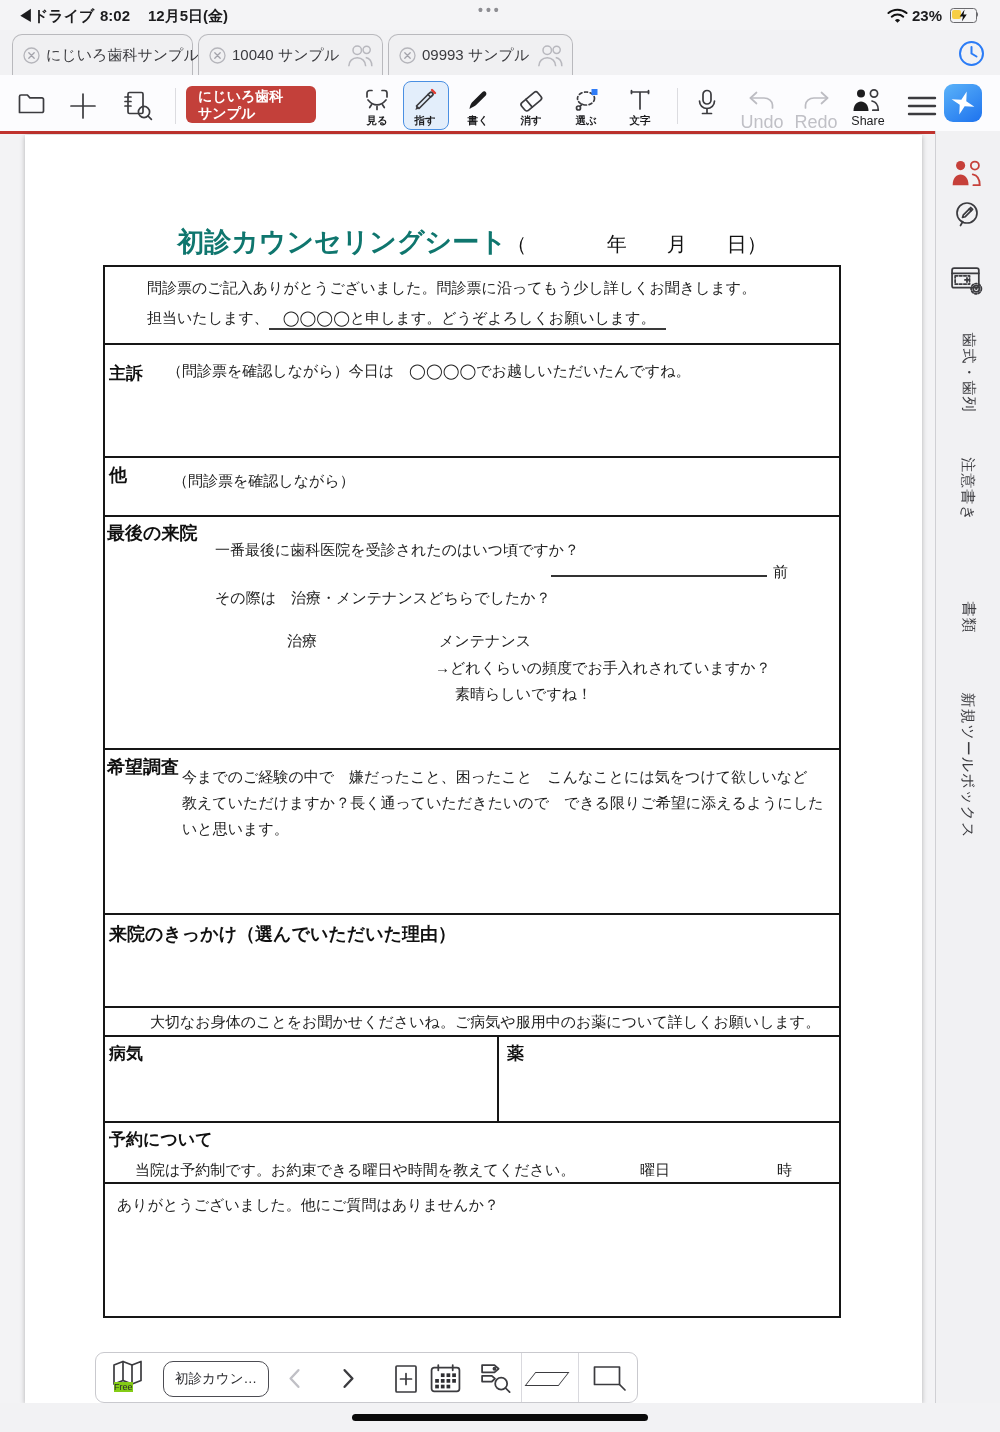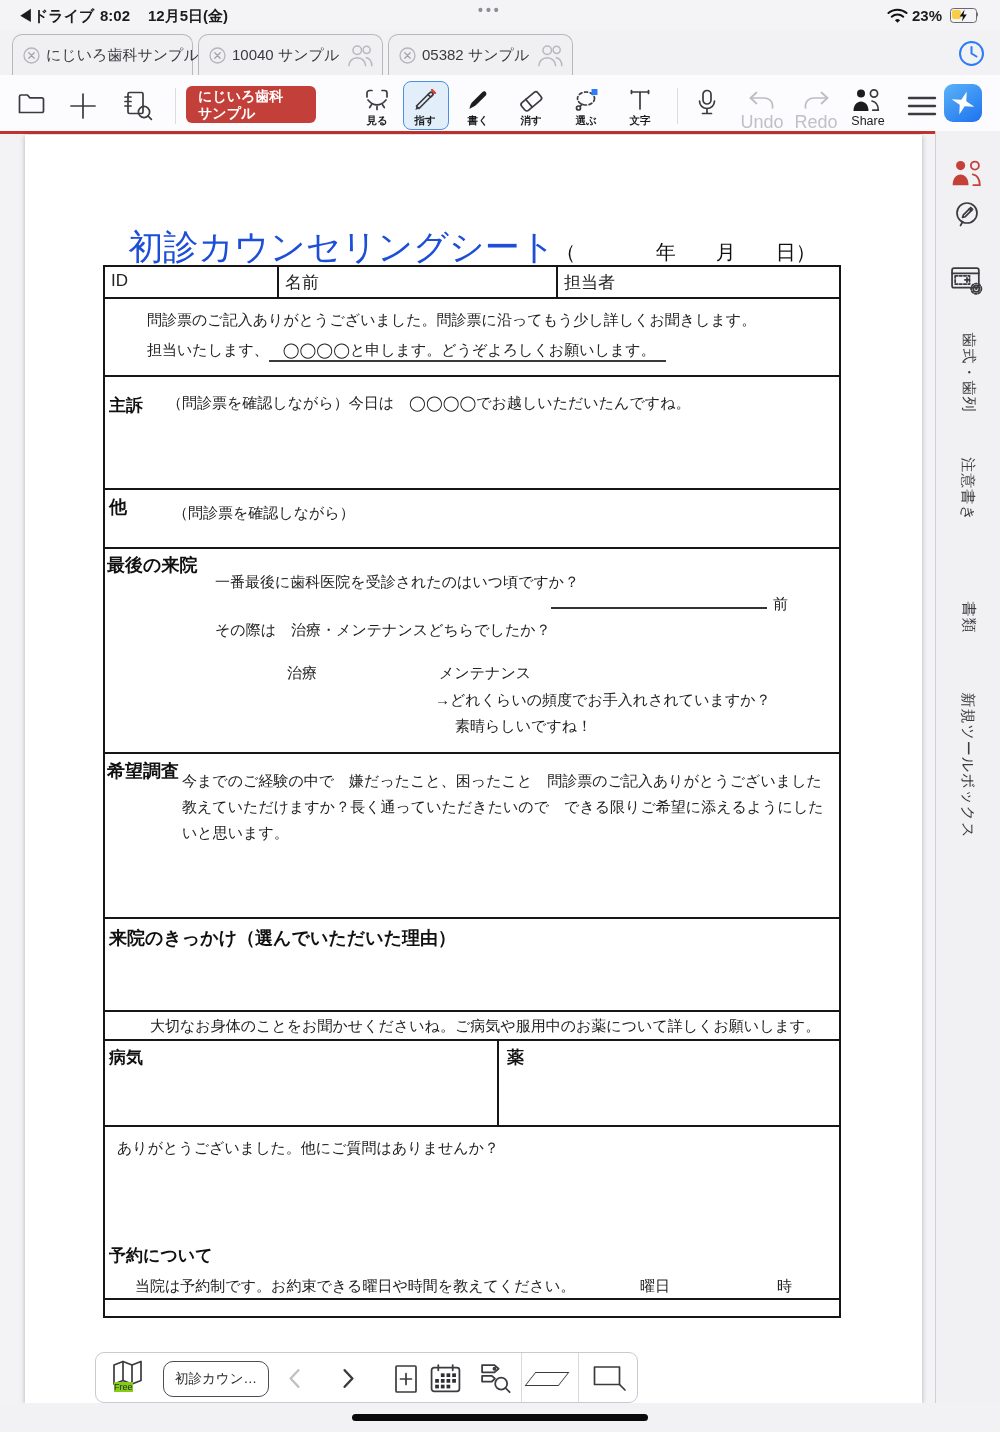--- a/index.html
+++ b/index.html
@@ -25,21 +25,21 @@
   #sel-point{left:403px;top:6px;width:44px;height:47px;border:1.5px solid #4a8fe2;background:#e3eefb;border-radius:8px;}
   
   #canvas{left:0;top:134px;width:935px;height:1269px;background:#f3f3f5;}
   #paper{left:25px;top:135px;width:897px;height:1268px;background:#fff;box-shadow:0 1px 5px rgba(0,0,0,.28);}
   #vscroll{left:994px;top:137px;width:6px;height:108px;background:#ce3a33;border-radius:3px;}
   
   #sidebar{left:935px;top:131px;width:65px;height:1272px;background:#f1f1f3;border-left:1px solid #d0d0d4;}
   .side-label{position:absolute;left:935px;width:65px;height:0;display:flex;justify-content:center;align-items:center;}
   .side-label span{transform:rotate(90deg);white-space:nowrap;font-size:15px;color:#3b3b3f;letter-spacing:1px;}
   
-  .ftitle{font-size:35px;font-weight:400;color:#1d4ed8;}
+  .ftitle{font-size:27px;font-weight:700;color:#0f766e;}
   .ftitled{font-size:20px;font-weight:400;color:#111;}
   #tbl{left:103px;top:265px;width:738px;height:1053px;border:2px solid #161616;box-sizing:border-box;background:#fff;}
   .row{position:relative;border-bottom:2px solid #161616;box-sizing:border-box;}
   .cell{box-sizing:border-box;border-right:2px solid #161616;padding:4px 6px;font-size:17px;color:#222;}
   .blabel{font-weight:700;font-size:17px;color:#111;}
   .btxt{font-size:15px;color:#222;white-space:nowrap;}
   .uline{border-bottom:2px solid #3a3a3a;padding:0 10px 2px 14px;}
   .fill-line{display:inline-block;width:216px;height:15px;border-bottom:2px solid #333;margin-right:6px;}
   
   #btoolbar{left:95px;top:1352px;width:543px;height:51px;background:#fff;border:1px solid #c9c9ce;border-radius:9px;box-sizing:border-box;}
@@ -117,21 +117,21 @@
           </svg>
         </span>
     </div>
     <div class="tab" style="left:388px;width:185px;">
       <span>
           <svg width="17" height="17" viewBox="0 0 17 17">
             <circle cx="8.5" cy="8.5" r="7.5" fill="none" stroke="#b5b5bb" stroke-width="1.3"></circle>
             <path d="M5.8 5.8l5.4 5.4M11.2 5.8l-5.4 5.4" stroke="#a3a3ab" stroke-width="1.3" stroke-linecap="round"></path>
           </svg>
         </span>
-      <span class="lbl">05382 サンプル</span>
+      <span class="lbl">09993 サンプル</span>
       <span style="margin-left:auto;">
           <svg width="32" height="26" viewBox="0 0 34 26">
             <g fill="none" stroke="#b8b8be" stroke-width="1.6">
               <circle cx="13" cy="8" r="4.5"></circle>
               <path d="M4 25c0-5.5 4-9 9-9s9 3.5 9 9"></path>
               <circle cx="23" cy="7.5" r="3.8"></circle>
               <path d="M22 15.7c3.8.7 6.5 4 6.5 9.3"></path>
             </g>
           </svg>
         </span>
@@ -351,83 +351,78 @@
   <div class="side-label" style="top:765px;">
       <span>新規ツールボックス</span>
     </div>
 
   <div class="ab" style="left:103px;top:224px;width:738px;text-align:center;white-space:nowrap;">
     <span class="ftitle">初診カウンセリングシート</span><span class="ftitled">（　　　　年　　月　　日）</span>
   </div>
 
   <div id="tbl" class="ab">
 
-    <div class="row" style="height:32px;display:flex;">
-      <div class="cell" style="width:174px;">ID</div>
-      <div class="cell" style="width:279px;">名前</div>
-      <div class="cell" style="flex:1;border-right:none;">担当者</div>
-    </div>
 
     <div class="row" style="height:78px;">
       <div class="btxt ab" style="left:42px;top:12px;">問診票のご記入ありがとうございました。問診票に沿ってもう少し詳しくお聞きします。</div>
       <div class="btxt ab" style="left:42px;top:42px;">
         <span>担当いたします、</span><span class="uline">◯◯◯◯と申します。どうぞよろしくお願いします。</span>
       </div>
     </div>
 
     <div class="row" style="height:113px;">
       <span class="blabel ab" style="left:4px;top:5px;margin-top:12px;">主訴</span>
       <span class="btxt ab" style="left:62px;top:17px;">（問診票を確認しながら）今日は　◯◯◯◯でお越しいただいたんですね。</span>
     </div>
 
     <div class="row" style="height:59px;">
       <span class="blabel ab" style="left:4px;top:5px;font-size:18px;">他</span>
       <span class="btxt ab" style="left:68px;top:14px;">（問診票を確認しながら）</span>
     </div>
 
-    <div class="row" style="height:205px;text-decoration:underline;">
+    <div class="row" style="height:233px;text-decoration:underline;">
       <span class="blabel ab" style="left:2px;top:4px;font-size:18px;">最後の来院</span>
       <span class="btxt ab" style="left:110px;top:24px;">一番最後に歯科医院を受診されたのはいつ頃ですか？</span>
       <span class="btxt ab" style="left:446px;top:43px;"><span class="fill-line"></span><span>前</span></span>
       <span class="btxt ab" style="left:110px;top:72px;">その際は　治療・メンテナンスどちらでしたか？</span>
       <span class="btxt ab" style="left:182px;top:115px;">治療</span>
       <span class="btxt ab" style="left:334px;top:115px;">メンテナンス</span>
       <span class="btxt ab" style="left:330px;top:142px;">→どれくらいの頻度でお手入れされていますか？</span>
       <span class="btxt ab" style="left:350px;top:168px;">素晴らしいですね！</span>
     </div>
 
     <div class="row" style="height:165px;">
       <span class="blabel ab" style="left:2px;top:5px;font-size:18px;">希望調査</span>
-      <span class="btxt ab" style="left:77px;top:18px;">今までのご経験の中で　嫌だったこと、困ったこと　問診票のご記入ありがとうございました</span>
+      <span class="btxt ab" style="left:77px;top:18px;">今までのご経験の中で　嫌だったこと、困ったこと　こんなことには気をつけて欲しいなど</span>
       <span class="btxt ab" style="left:77px;top:44px;">教えていただけますか？長く通っていただきたいので　できる限りご希望に添えるようにした</span>
       <span class="btxt ab" style="left:77px;top:70px;">いと思います。</span>
     </div>
 
     <div class="row" style="height:93px;">
       <span class="blabel ab" style="left:4px;top:7px;font-size:18px;">来院のきっかけ（選んでいただいた理由）</span>
     </div>
 
     <div class="row" style="height:29px;">
       <span class="btxt ab" style="left:45px;top:5px;">大切なお身体のことをお聞かせくださいね。ご病気や服用中のお薬について詳しくお願いします。</span>
     </div>
 
     <div class="row" style="height:86px;display:flex;">
       <div class="cell" style="width:394px;padding:5px 4px;"><span class="blabel">病気</span></div>
       <div class="cell" style="flex:1;border-right:none;padding:5px 8px;"><span class="blabel">薬</span></div>
-    </div>
-
-    <div class="row" style="height:112px;border-bottom:none;">
-      <span class="btxt ab" style="left:12px;top:12px;">ありがとうございました。他にご質問はありませんか？</span>
     </div>
 
     <div class="row" style="height:61px;">
       <span class="blabel ab" style="left:4px;top:5px;">予約について</span>
       <span class="btxt ab" style="left:30px;top:38px;">当院は予約制です。お約束できる曜日や時間を教えてください。</span>
       <span class="btxt ab" style="left:535px;top:38px;">曜日</span>
       <span class="btxt ab" style="left:672px;top:38px;">時</span>
+    </div>
+
+    <div class="row" style="height:112px;border-bottom:none;">
+      <span class="btxt ab" style="left:12px;top:12px;">ありがとうございました。他にご質問はありませんか？</span>
     </div>
   </div>
 
   <div id="btoolbar" class="ab">
     <span class="ab" style="left:14px;top:6px;">
       <svg width="38" height="30" viewBox="0 0 36 30">
           <g class="ic" stroke-width="1.6">
             <path d="M3 6L12 2.5l9 3.5 9-3.5v19L21 25l-9-3.5-9 3.5z"></path>
             <line x1="12" y1="2.5" x2="12" y2="21.5"></line>
             <line x1="21" y1="6" x2="21" y2="25"></line>

